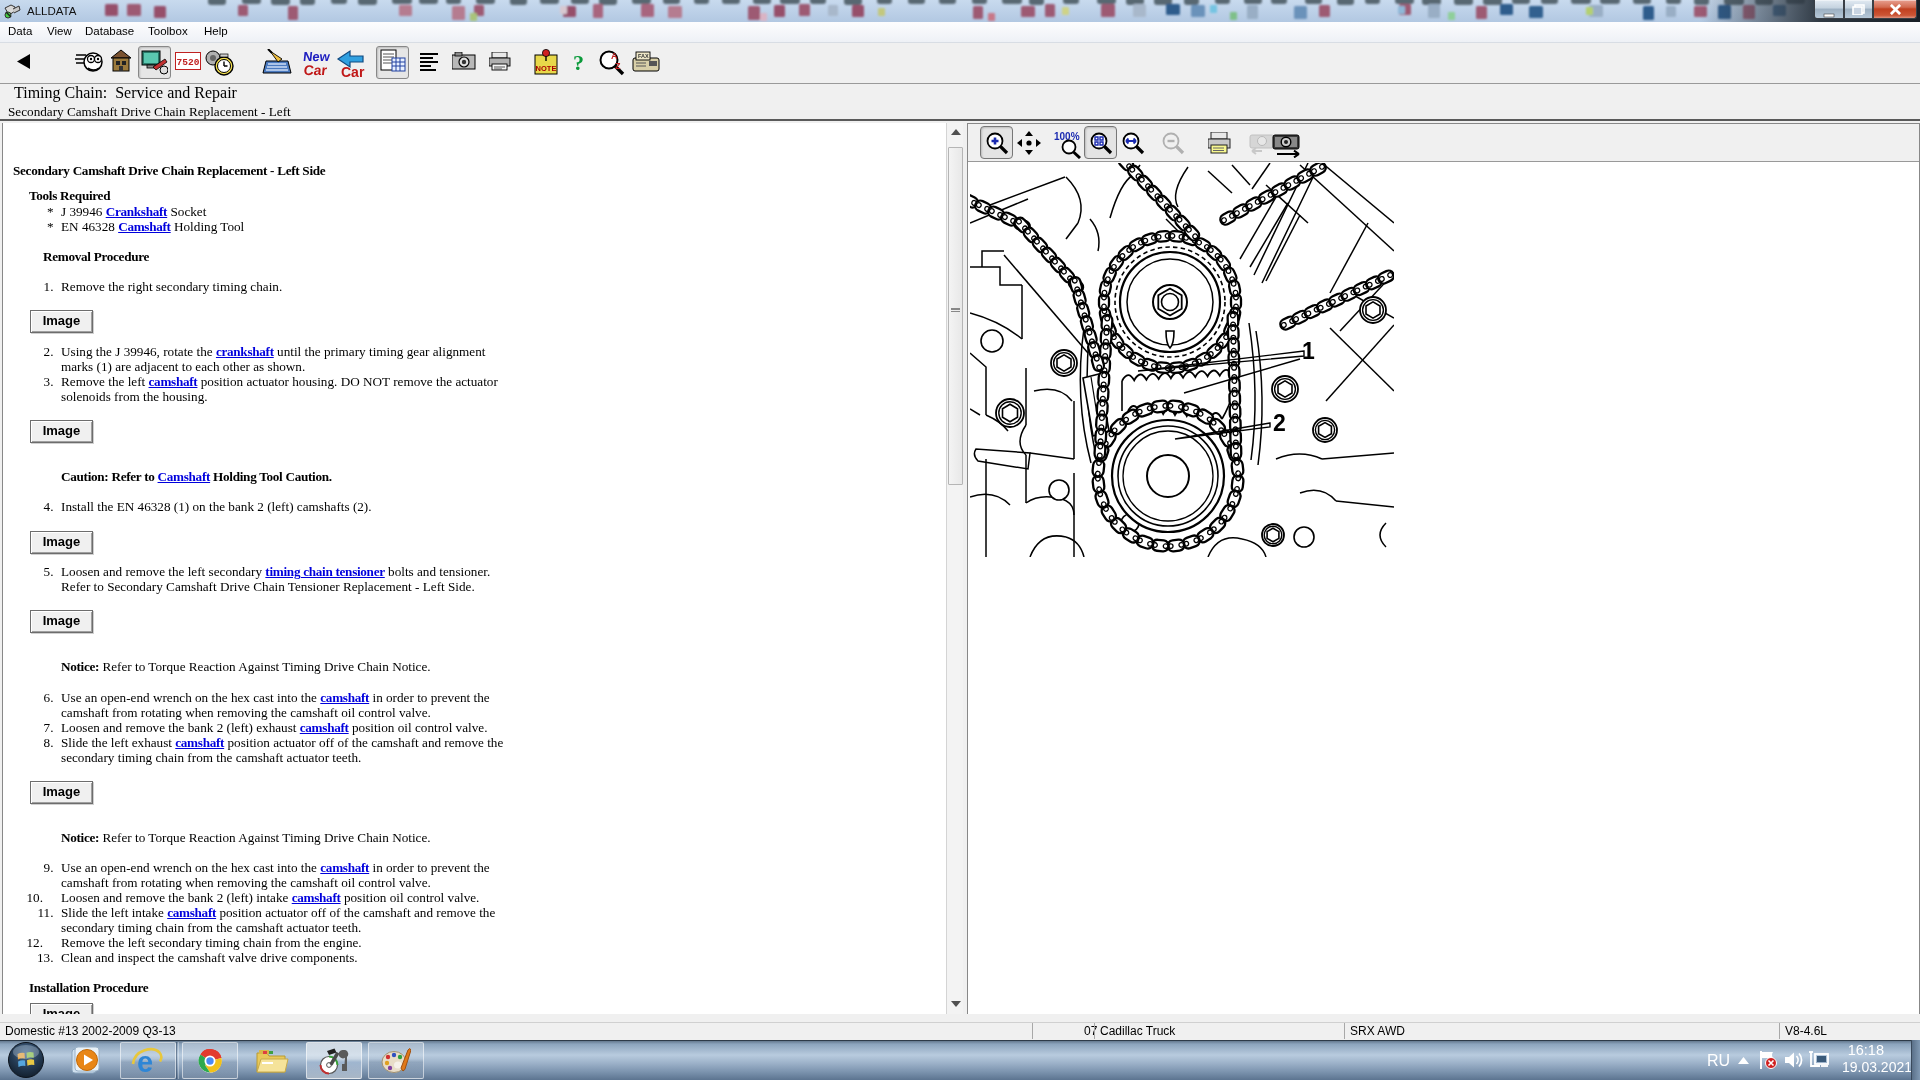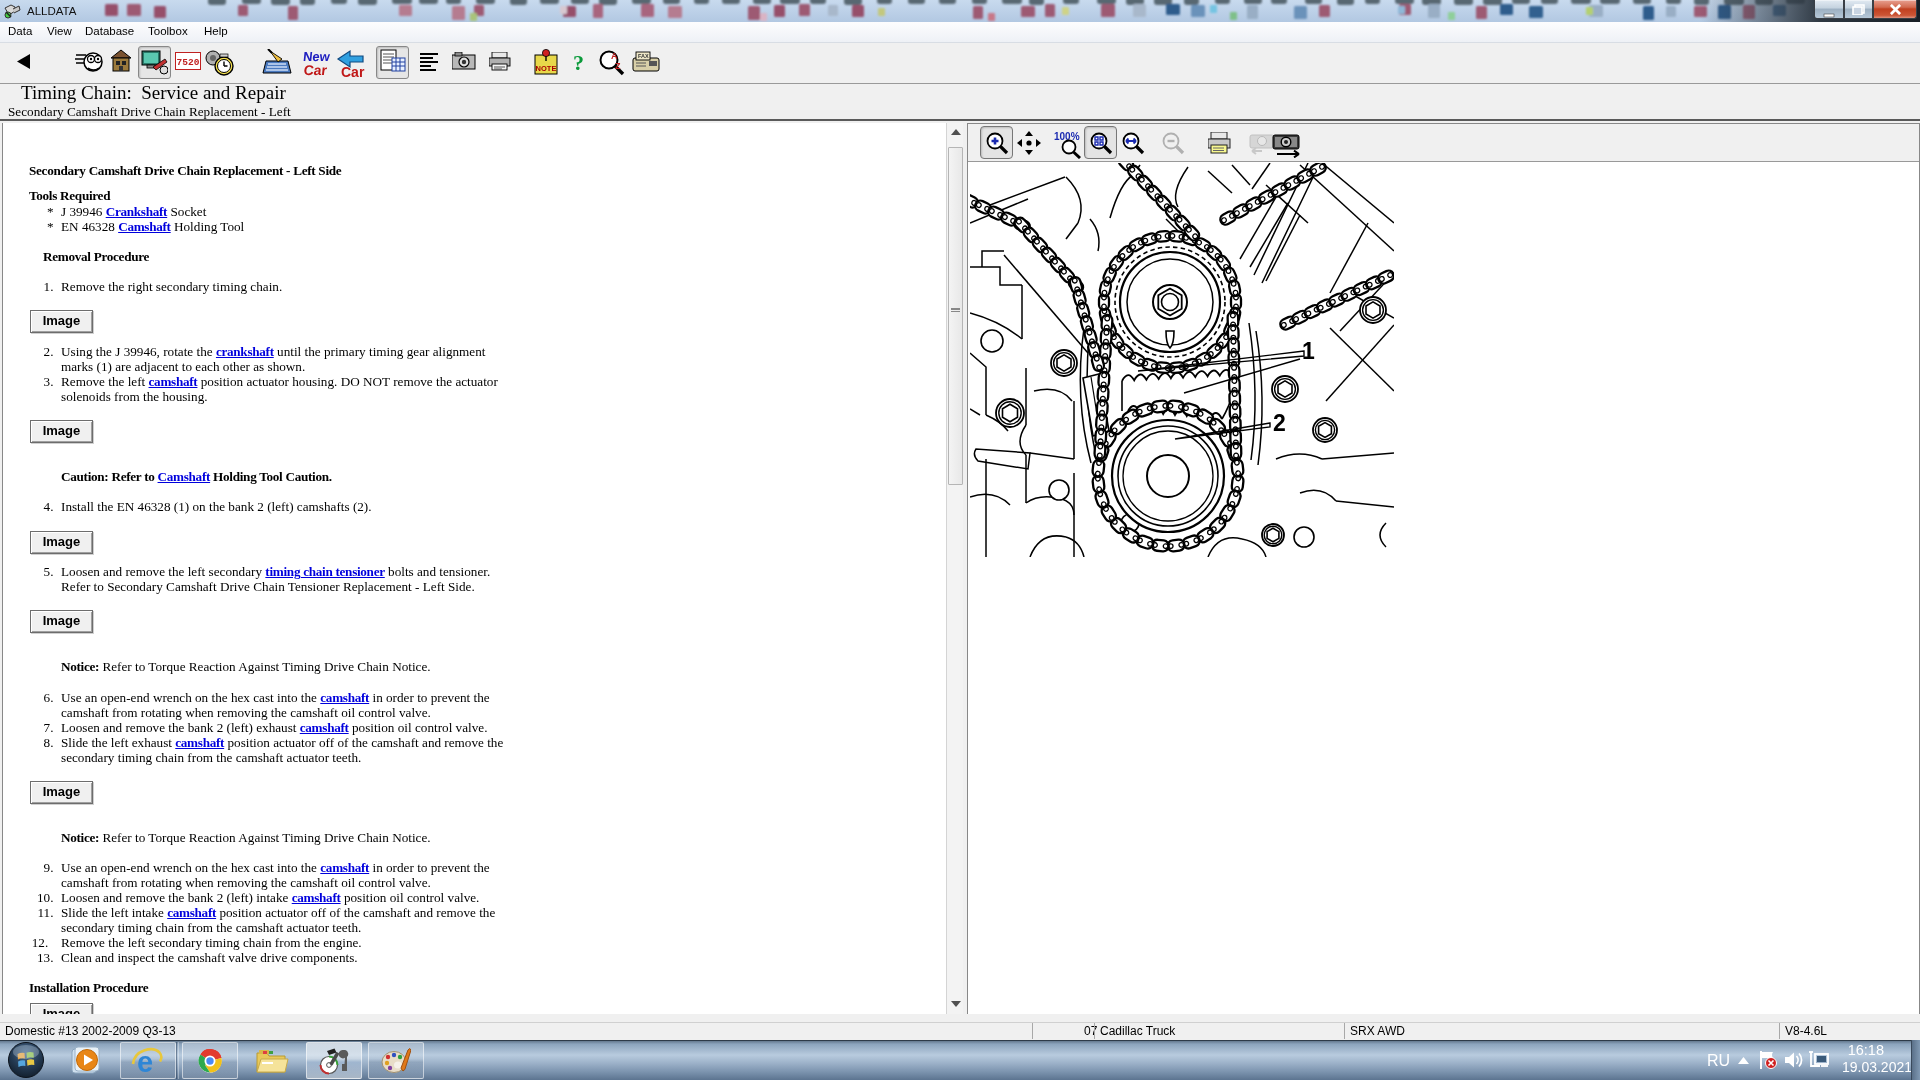--- a/index.html
+++ b/index.html
@@ -11,21 +11,21 @@
 .winbtn{top:0;height:19px;border:1px solid #3a3f46;border-top:none;color:#fff;
  box-shadow:inset 0 1px 0 rgba(255,255,255,.45);text-align:center}
 #btnmin{left:1814px;width:30px;border-radius:0 0 0 3px;background:linear-gradient(#e2eaf2 0%,#c4d2df 45%,#9db0c2 50%,#b6c8d8)}
 #btnmax{left:1844px;width:29px;background:linear-gradient(#e2eaf2 0%,#c4d2df 45%,#9db0c2 50%,#b6c8d8)}
 #btnclose{left:1873px;width:44px;border-radius:0 0 3px 0;background:linear-gradient(#e8a091 0%,#d26a50 40%,#c14020 50%,#cc5535 85%,#e0927e)}
 #menubar{left:0;top:22px;width:1920px;height:21px;background:linear-gradient(#fdfdfe,#eef1f6);border-bottom:1px solid #d8dde4}
 .menuitem{top:25px;font-size:11.5px;color:#000}
 #toolbar{left:0;top:43px;width:1920px;height:41px;background:#f0f0f0;border-bottom:1px solid #9a9a9a}
 .tbi{top:49px}
 #hdr{left:0;top:84px;width:1920px;height:37px;background:#f0f0f0;border-bottom:2px solid #5a5a5a}
-#hdr h1{position:absolute;left:21px;top:0px;font-family:"Liberation Serif",serif;font-weight:400;font-size:19px;line-height:18px;color:#000}
+#hdr h1{position:absolute;left:14px;top:0px;font-family:"Liberation Serif",serif;font-weight:400;font-size:16px;line-height:18px;color:#000}
 #hdr h2{position:absolute;left:8px;top:21px;font-family:"Liberation Serif",serif;font-weight:400;font-size:13.2px;line-height:13px;color:#000}
 #docpane{left:2px;top:123px;width:944px;height:891px;background:#fff;border-left:1px solid #888;
  font-family:"Liberation Serif",serif;font-size:13.2px;color:#000;overflow:hidden}
 #docpane b{font-weight:bold;letter-spacing:-0.3px}
 #docpane a.lk{letter-spacing:-0.3px}
 .t{position:absolute;line-height:15px;white-space:pre}
 a.lk{color:#0000dd;font-weight:bold;text-decoration:underline}
 .imgbtn{position:absolute;left:27px;width:63px;height:23px;background:#f0f0f0;
  border:1px solid #6d6d6d;box-shadow:inset 1px 1px 0 #fff,inset -1px -1px 0 #a0a0a0,1px 1px 0 #d0d0d0;
  font-family:"Liberation Sans",sans-serif;font-size:13px;font-weight:bold;text-align:center;line-height:19px}
@@ -283,21 +283,21 @@
  <text x="6" y="8" font-size="5.5" font-weight="bold" fill="#333" font-family="Liberation Sans">FAX</text>
  <rect x="17" y="11" width="8" height="5" fill="#555"></rect>
  <path d="M4 13 L14 13 M4 16 L14 16" stroke="#555"></path>
   </svg>
 
 <div class="abs" id="hdr">
     <h1>Timing Chain:&nbsp; Service and Repair</h1>
     <h2>Secondary Camshaft Drive Chain Replacement - Left</h2>
   </div>
 <div class="abs" id="docpane">
-    <div class="t" style="left:26px;top:40px"><b>Secondary Camshaft Drive Chain Replacement - Left Side</b></div>
+    <div class="t" style="left:10px;top:40px"><b>Secondary Camshaft Drive Chain Replacement - Left Side</b></div>
     <div class="t" style="left:26px;top:65px"><b>Tools Required</b></div>
     <div class="t" style="left:23.5px;top:81px;width:27px;text-align:right">*</div>
     <div class="t" style="left:58px;top:81px">J 39946 <a class="lk">Crankshaft</a> Socket</div>
     <div class="t" style="left:23.5px;top:96px;width:27px;text-align:right">*</div>
     <div class="t" style="left:58px;top:96px">EN 46328 <a class="lk">Camshaft</a> Holding Tool</div>
     <div class="t" style="left:40px;top:126px"><b>Removal Procedure</b></div>
     <div class="t" style="left:23.5px;top:156px;width:27px;text-align:right">1.</div>
     <div class="t" style="left:58px;top:156px">Remove the right secondary timing chain.</div>
     <div class="imgbtn" style="top:187px">Image</div>
     <div class="t" style="left:23.5px;top:221px;width:27px;text-align:right">2.</div>
@@ -322,26 +322,26 @@
     <div class="t" style="left:23.5px;top:597px;width:27px;text-align:right">7.</div>
     <div class="t" style="left:58px;top:597px">Loosen and remove the bank 2 (left) exhaust <a class="lk">camshaft</a> position oil control valve.</div>
     <div class="t" style="left:23.5px;top:612px;width:27px;text-align:right">8.</div>
     <div class="t" style="left:58px;top:612px">Slide the left exhaust <a class="lk">camshaft</a> position actuator off of the camshaft and remove the</div>
     <div class="t" style="left:58px;top:627px">secondary timing chain from the camshaft actuator teeth.</div>
     <div class="imgbtn" style="top:658px">Image</div>
     <div class="t" style="left:58px;top:707px"><b>Notice:</b> Refer to Torque Reaction Against Timing Drive Chain Notice.</div>
     <div class="t" style="left:23.5px;top:737px;width:27px;text-align:right">9.</div>
     <div class="t" style="left:58px;top:737px">Use an open-end wrench on the hex cast into the <a class="lk">camshaft</a> in order to prevent the</div>
     <div class="t" style="left:58px;top:752px">camshaft from rotating when removing the camshaft oil control valve.</div>
-    <div class="t" style="left:23.5px;top:767px;width:27px;text-align:right">10.</div>
+    <div class="t" style="left:23.5px;top:767px;width:27px;">10.</div>
     <div class="t" style="left:58px;top:767px">Loosen and remove the bank 2 (left) intake <a class="lk">camshaft</a> position oil control valve.</div>
     <div class="t" style="left:23.5px;top:782px;width:27px;text-align:right">11.</div>
     <div class="t" style="left:58px;top:782px">Slide the left intake <a class="lk">camshaft</a> position actuator off of the camshaft and remove the</div>
     <div class="t" style="left:58px;top:797px">secondary timing chain from the camshaft actuator teeth.</div>
-    <div class="t" style="left:23.5px;top:812px;width:27px;text-align:center">12.</div>
+    <div class="t" style="left:23.5px;top:812px;width:27px;text-align:left">12.</div>
     <div class="t" style="left:58px;top:812px">Remove the left secondary timing chain from the engine.</div>
     <div class="t" style="left:23.5px;top:827px;width:27px;text-align:right">13.</div>
     <div class="t" style="left:58px;top:827px">Clean and inspect the camshaft valve drive components.</div>
     <div class="t" style="left:26px;top:857px"><b>Installation Procedure</b></div>
     <div class="imgbtn" style="top:880px">Image</div>
   </div>
 <div class="abs" id="vscroll">
  <div class="abs" style="left:4px;top:6px;width:0;height:0;border-left:5px solid transparent;border-right:5px solid transparent;border-bottom:6px solid #505050"></div>
  <div class="abs" id="sthumb">
       <div style="margin-top:160px;border-top:1px solid #888;border-bottom:1px solid #888;height:4px;width:9px;margin-left:2px"></div>

